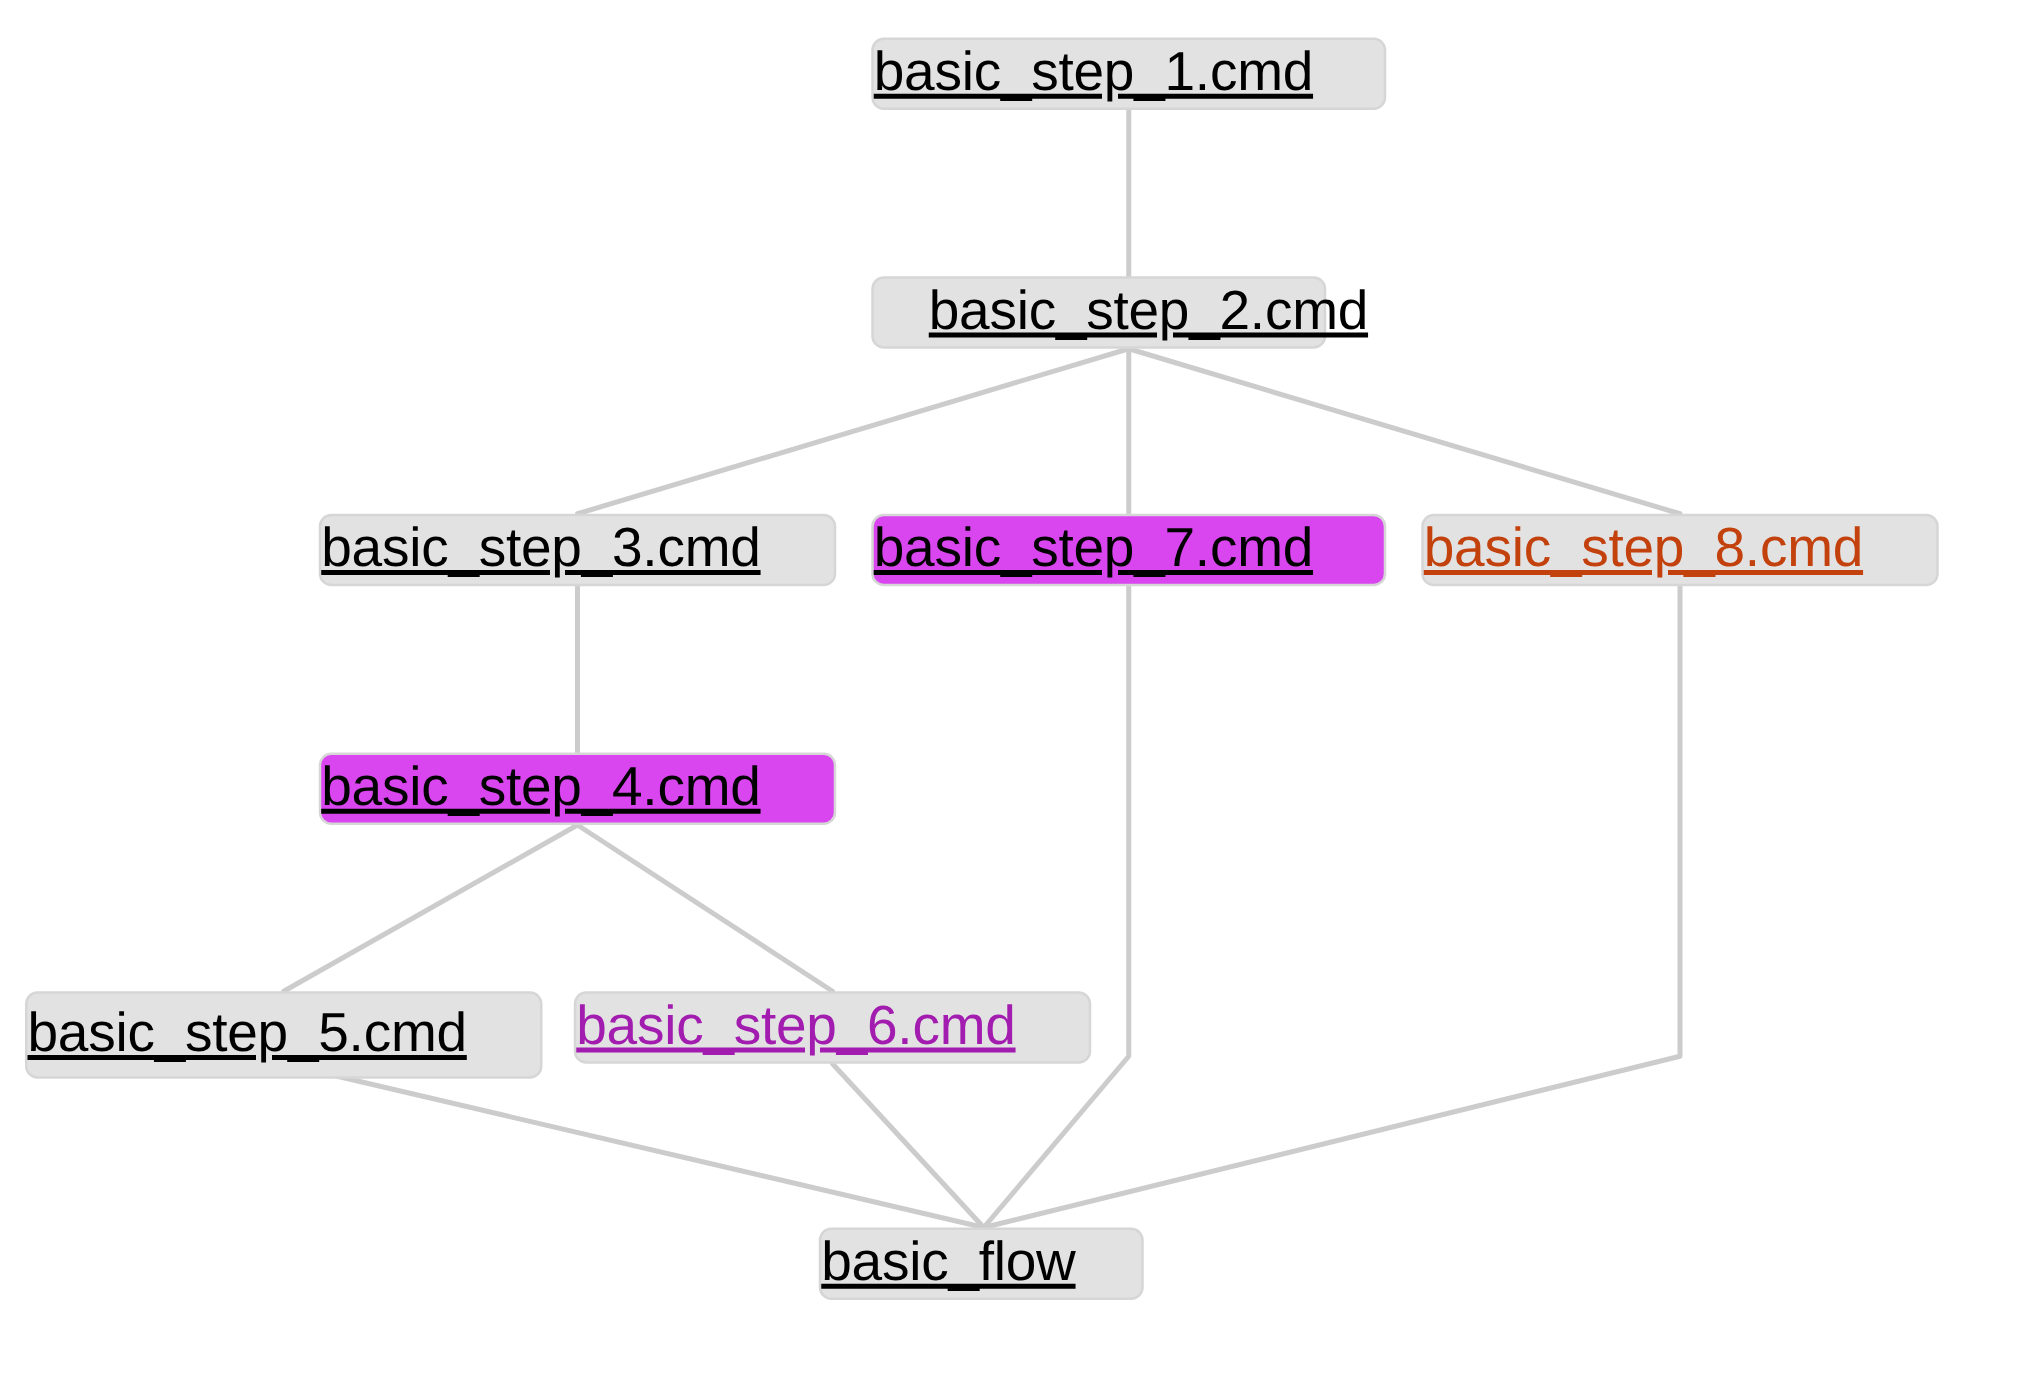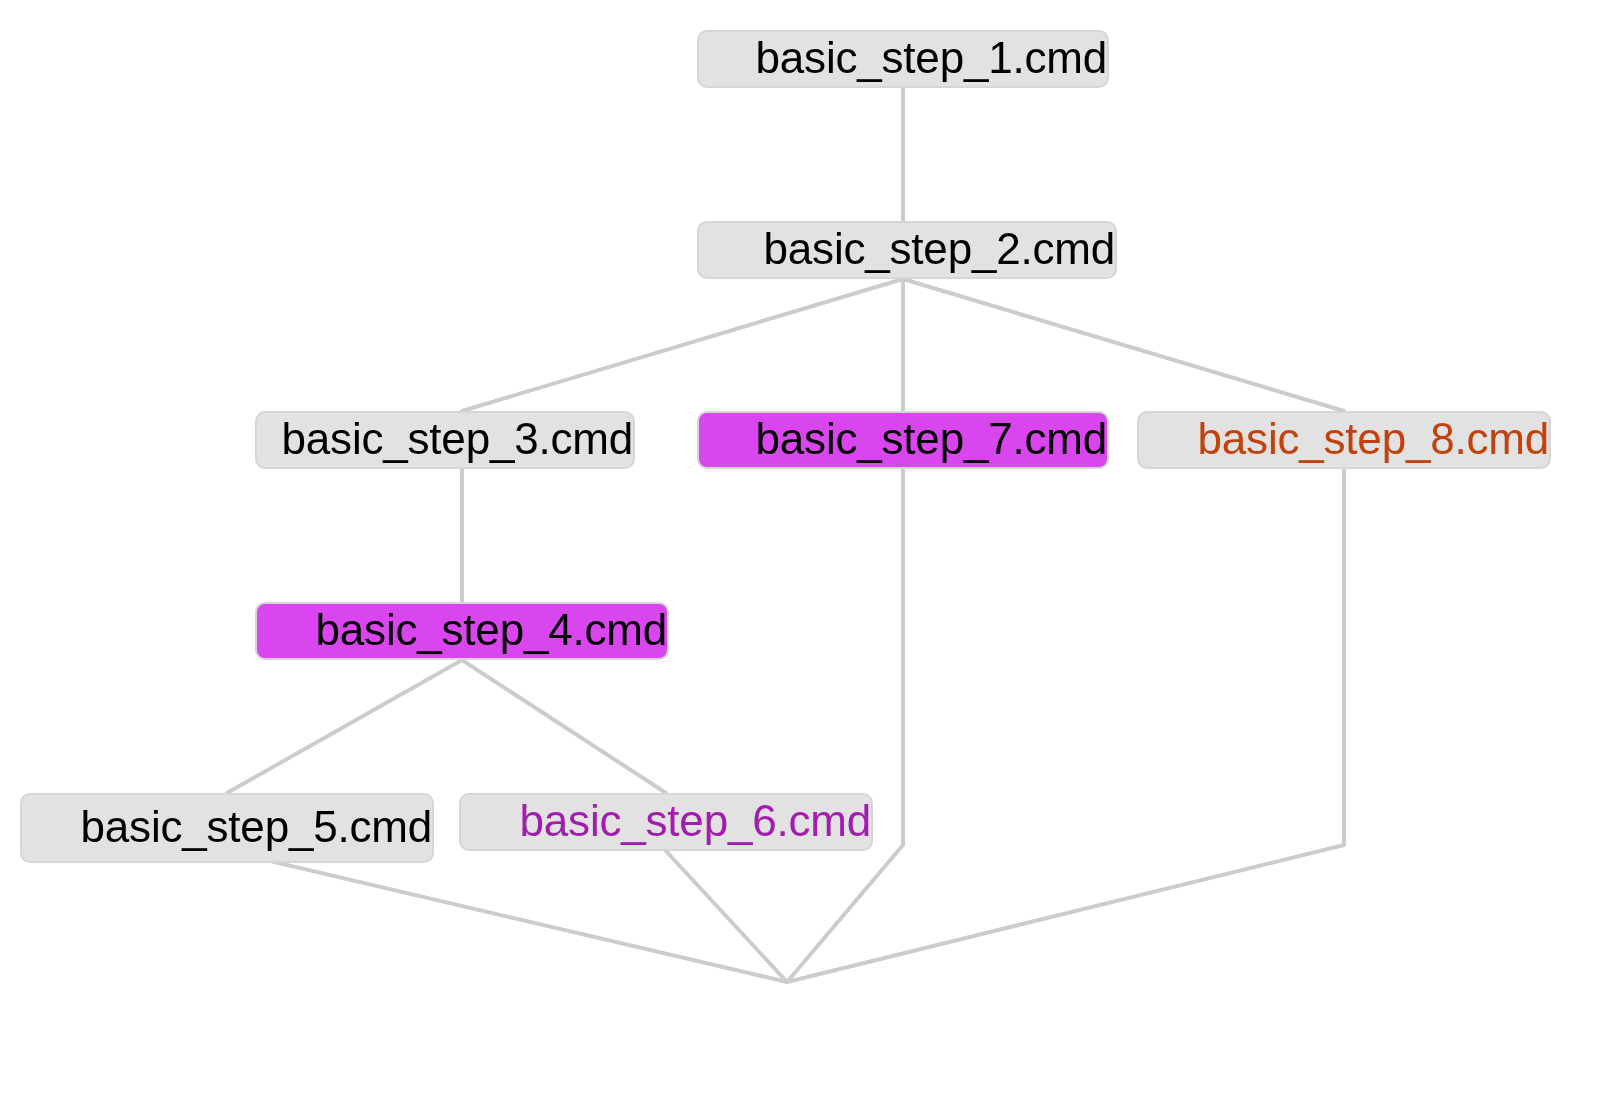--- a/index.html
+++ b/index.html
@@ -33,26 +33,27 @@
     height: 1098px;
   }
   .node {
     position: absolute;
     box-sizing: border-box;
     background: #e2e2e2;
     border: 2px solid #d6d6d6;
     border-radius: 10px;
     display: flex;
     align-items: center;
-    justify-content: flex-end;
+    justify-content: flex-start;
     color: #000000;
     font-size: 44px;
     line-height: 1;
     letter-spacing: -0.2px;
     white-space: nowrap;
+    text-decoration: underline;
   }
   .node-label {
     display: block;
     transform: translateY(-1px);
   }
 </style>
 </head>
 <body>
 
 <div id="canvas">
@@ -66,35 +67,38 @@
       <polyline points="462,660 666,793" fill="none" stroke="#cccccc" stroke-width="4" stroke-linecap="round" stroke-linejoin="round"></polyline>
       <polyline points="227,851 787,982" fill="none" stroke="#cccccc" stroke-width="4" stroke-linecap="round" stroke-linejoin="round"></polyline>
       <polyline points="666,851 787,982" fill="none" stroke="#cccccc" stroke-width="4" stroke-linecap="round" stroke-linejoin="round"></polyline>
       <polyline points="903,469 903,845 787,982" fill="none" stroke="#cccccc" stroke-width="4" stroke-linecap="round" stroke-linejoin="round"></polyline>
       <polyline points="1344,469 1344,845 787,982" fill="none" stroke="#cccccc" stroke-width="4" stroke-linecap="round" stroke-linejoin="round"></polyline>
     </svg>
   <div id="node-layer">
       <div class="node" style="left: 697px; top: 30px; width: 412px; height: 58px; background: rgb(226, 226, 226); border-color: rgb(214, 214, 214); color: rgb(0, 0, 0);">
         <span class="node-label">basic_step_1.cmd</span>
       </div>
-      <div class="node" style="left: 697px; top: 221px; width: 420px; height: 58px; background: rgb(226, 226, 226); border-color: rgb(214, 214, 214); color: rgb(0, 0, 0);">
+      <div class="node" style="left: 697px; top: 221px; width: 364px; height: 58px; background: rgb(226, 226, 226); border-color: rgb(214, 214, 214); color: rgb(0, 0, 0); padding-left: 44px;">
         <span class="node-label">basic_step_2.cmd</span>
       </div>
-      <div class="node" style="left: 255px; top: 411px; width: 380px; height: 58px; background: rgb(226, 226, 226); border-color: rgb(214, 214, 214); color: rgb(0, 0, 0);">
+      <div class="node" style="left: 255px; top: 411px; width: 414px; height: 58px; background: rgb(226, 226, 226); border-color: rgb(214, 214, 214); color: rgb(0, 0, 0);">
         <span class="node-label">basic_step_3.cmd</span>
       </div>
       <div class="node" style="left: 697px; top: 411px; width: 412px; height: 58px; background: #d946ef; border-color: rgb(214, 214, 214); color: rgb(0, 0, 0);">
         <span class="node-label">basic_step_7.cmd</span>
       </div>
       <div class="node" style="left: 1137px; top: 411px; width: 414px; height: 58px; background: rgb(226, 226, 226); border-color: rgb(214, 214, 214); color: #c2410c;">
         <span class="node-label">basic_step_8.cmd</span>
       </div>
       <div class="node" style="left: 255px; top: 602px; width: 414px; height: 58px; background: #d946ef; border-color: rgb(214, 214, 214); color: rgb(0, 0, 0);">
         <span class="node-label">basic_step_4.cmd</span>
       </div>
       <div class="node" style="left: 20px; top: 793px; width: 414px; height: 70px; background: rgb(226, 226, 226); border-color: rgb(214, 214, 214); color: rgb(0, 0, 0);">
         <span class="node-label">basic_step_5.cmd</span>
       </div>
       <div class="node" style="left: 459px; top: 793px; width: 414px; height: 58px; background: rgb(226, 226, 226); border-color: rgb(214, 214, 214); color: #a21caf;">
         <span class="node-label">basic_step_6.cmd</span>
       </div>
+      <div class="node" style="left: 655px; top: 982px; width: 260px; height: 58px; background: rgb(226, 226, 226); border-color: rgb(214, 214, 214); color: rgb(0, 0, 0);">
+        <span class="node-label">basic_flow</span>
+      </div>
     </div>
 </div>
 
 </body></html>

